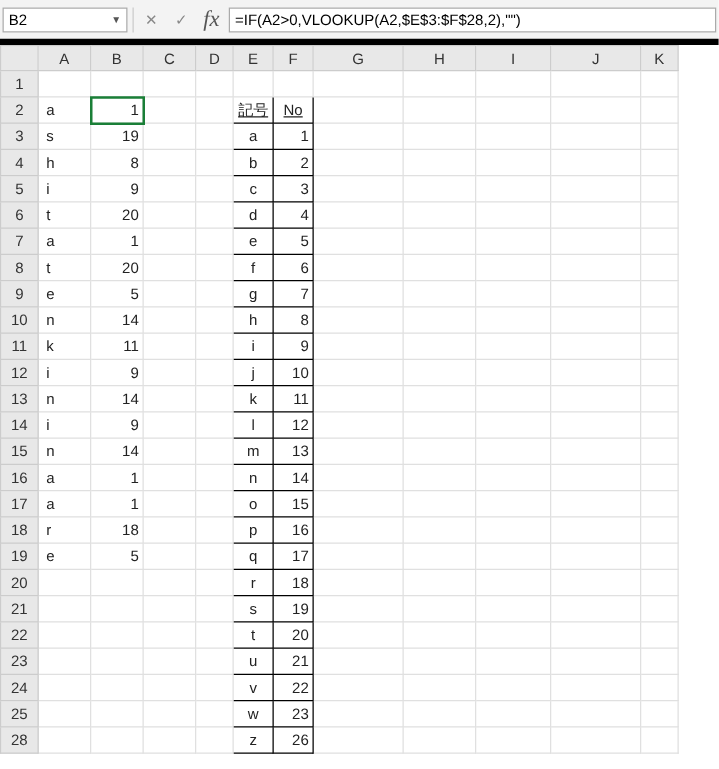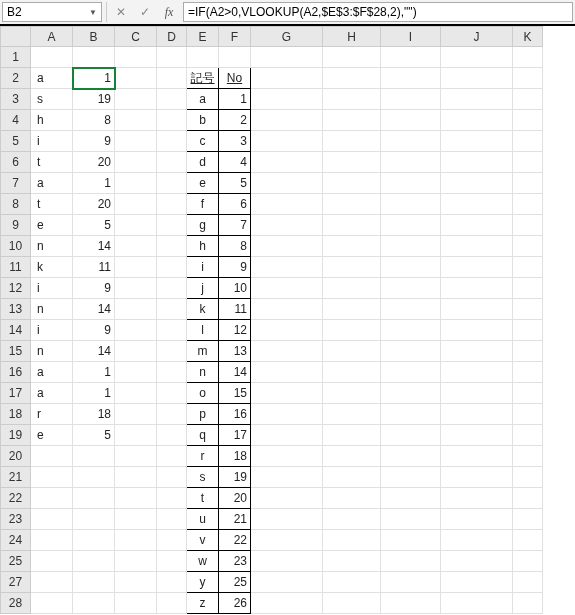--- a/index.html
+++ b/index.html
@@ -7,22 +7,22 @@
       font-family: "Meiryo", "Yu Gothic", Arial, sans-serif;
       font-size: 12px;
       background: #fff;
       overflow: hidden;
       width: 575px;
       height: 615px;
     }
     .formula-bar {
       display: flex;
       align-items: center;
-      height: 26px;
-      border-bottom: 2px solid #000000;
+      height: 36px;
+      border-bottom: 5px solid #000000;
       background: #f3f3f3;
       padding: 2px;
       gap: 4px;
     }
     .name-box {
       width: 100px;
       height: 20px;
       background: #fff;
       border: 1px solid #aaa;
       display: flex;
@@ -46,21 +46,21 @@
       height: 20px;
       display: flex;
       align-items: center;
       justify-content: center;
       color: #888;
       cursor: pointer;
     }
     .fx-label {
       font-style: italic;
       font-family: "Times New Roman", serif;
-      font-size: 12px;
+      font-size: 18px;
       color: #555;
     }
     .formula-input {
       flex: 1;
       height: 20px;
       background: #fff;
       border: 1px solid #aaa;
       padding: 0 4px;
       font-size: 12px;
       display: flex;
@@ -526,34 +526,20 @@
           <td class="cell"></td>
           <td class="cell calign t-left t-inner-v t-inner-h">w</td>
           <td class="cell ralign t-right t-inner-h">23</td>
           <td class="cell"></td>
           <td class="cell"></td>
           <td class="cell"></td>
           <td class="cell"></td>
           <td class="cell"></td>
         </tr>
         <tr>
-          <th class="rowhdr">27</th>
-          <td class="cell"></td>
-          <td class="cell"></td>
-          <td class="cell"></td>
-          <td class="cell"></td>
-          <td class="cell calign t-left t-inner-v t-inner-h">y</td>
-          <td class="cell ralign t-right t-inner-h">25</td>
-          <td class="cell"></td>
-          <td class="cell"></td>
-          <td class="cell"></td>
-          <td class="cell"></td>
-          <td class="cell"></td>
-        </tr>
-        <tr>
           <th class="rowhdr">28</th>
           <td class="cell"></td>
           <td class="cell"></td>
           <td class="cell"></td>
           <td class="cell"></td>
           <td class="cell calign t-left t-inner-v t-bot">z</td>
           <td class="cell ralign t-right t-bot">26</td>
           <td class="cell"></td>
           <td class="cell"></td>
           <td class="cell"></td>

